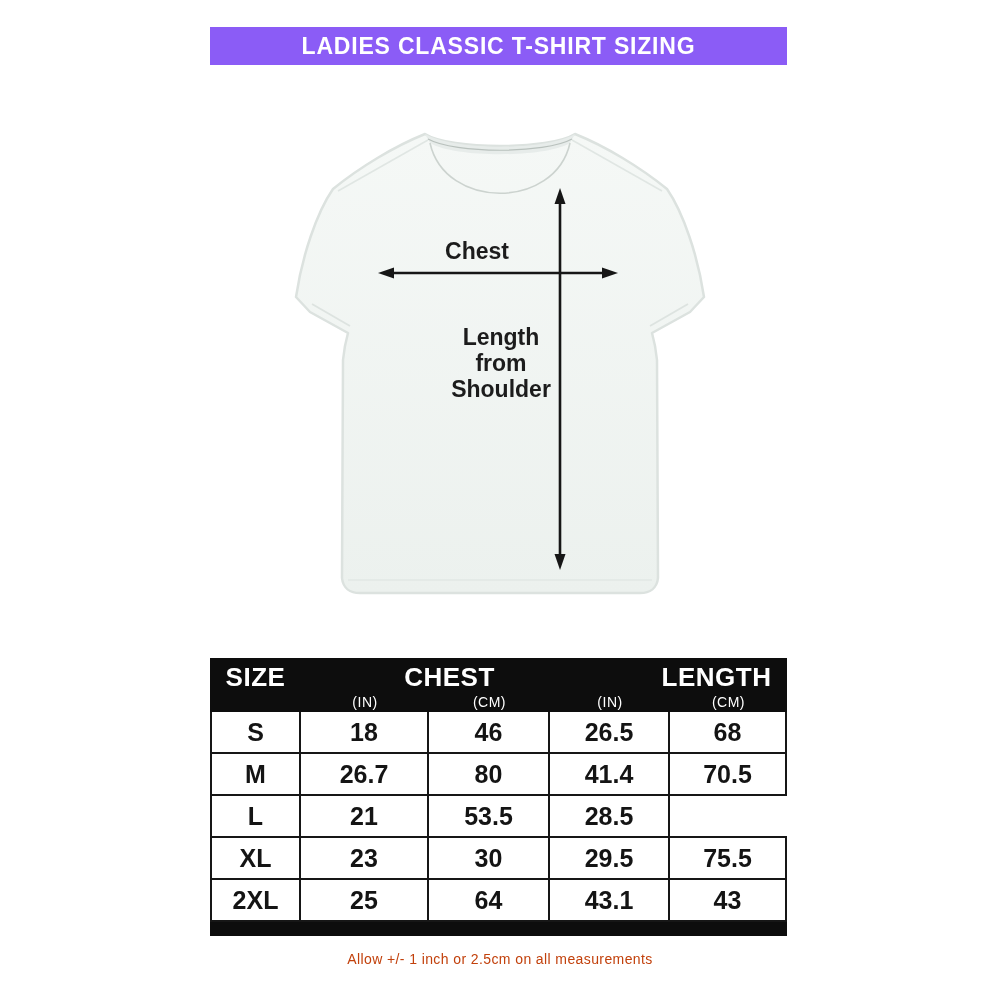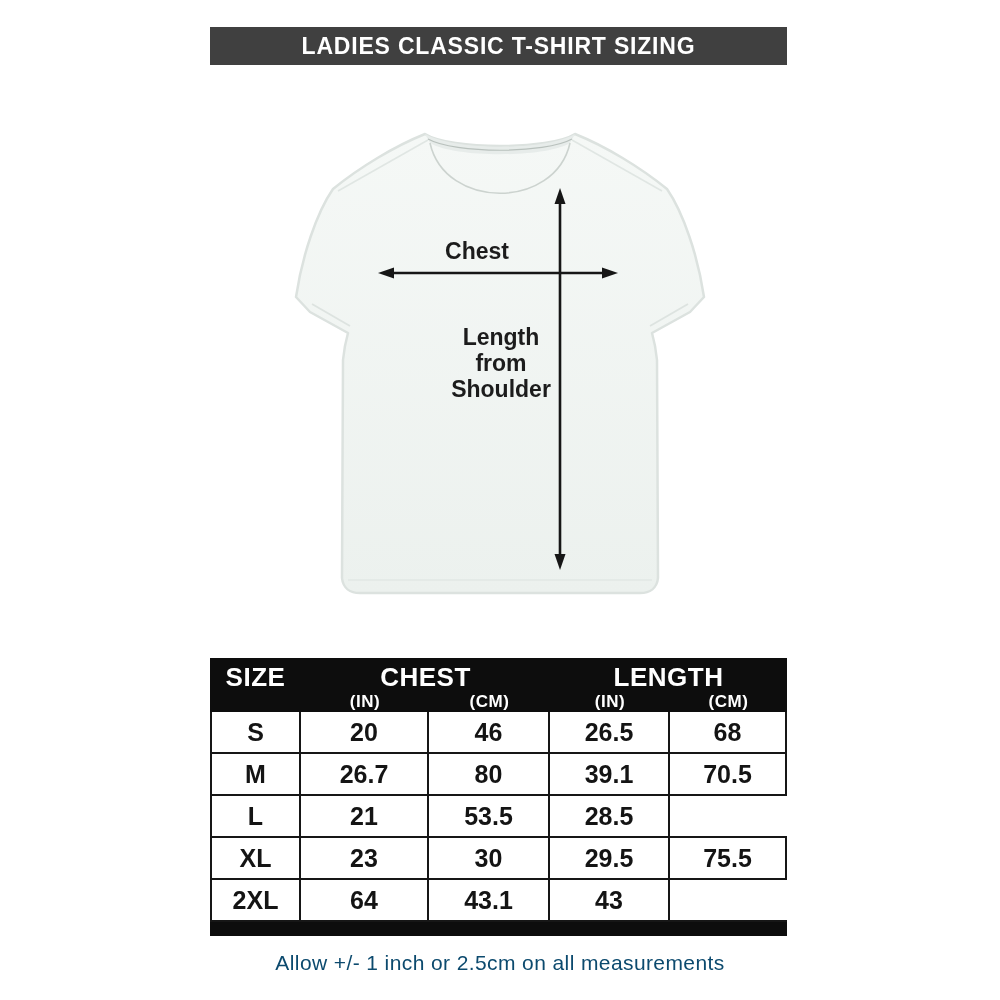--- a/index.html
+++ b/index.html
@@ -6,21 +6,21 @@
   html,body { background:#ffffff; }
   body { font-family:"Liberation Sans", sans-serif; }
   .canvas {
     position:relative; width:1000px; height:1000px; background:#ffffff;
     overflow:hidden; margin:0 auto;
   }
 
   
   .title-bar {
     position:absolute; left:210px; top:27px; width:577px; height:38px;
-    background:#404040; color:#ffffff; display:flex; align-items:center;
+    background:#8b5cf6; color:#ffffff; display:flex; align-items:center;
     justify-content:center; font-size:23px; font-weight:bold;
     letter-spacing:0.8px;
   }
 
   
   .diagram-svg { position:absolute; left:0; top:0; width:1000px; height:1000px; }
 
   
   .chest-label {
     position:absolute; left:377px; top:238px; width:200px; text-align:center;
@@ -29,48 +29,48 @@
   .length-label {
     position:absolute; left:401px; top:324px; width:200px; text-align:center;
     font-size:23px; font-weight:bold; color:#1c1c1c; line-height:26px;
     white-space:pre-line;
   }
 
   
   .size-table { position:absolute; left:210px; top:658px; width:577px; }
   .thead { background:#0d0d0d; color:#ffffff; height:54px; padding-top:4px; }
   .thead-main {
-    display:grid; grid-template-columns:91px 249px 237px; height:30px;
+    display:grid; grid-template-columns:91px 249px 237px; height:30px;gap:24px;
   }
   .thead-main .hcell {
     display:flex; align-items:center; justify-content:center;
     font-size:26px; font-weight:bold; letter-spacing:0.5px;
   }
   .thead-units {
     display:grid; grid-template-columns:91px 128px 121px 120px 117px; height:20px;
   }
   .thead-units .ucell {
     display:flex; align-items:center; justify-content:center;
-    font-size:17px; font-weight:bold; letter-spacing:0.5px;
+    font-size:14px; font-weight:normal; letter-spacing:0.5px;
   }
   .trow {
     display:grid; grid-template-columns:89px 128px 121px 120px 117px;
     height:42px; border-left:2px solid #161616; border-bottom:2px solid #161616;
     background:#ffffff;
   }
   .trow .cell {
     border-right:2px solid #161616; display:flex; align-items:center;
     justify-content:center; font-size:25px; font-weight:bold; color:#141414;
   }
   .tbar { height:14px; background:#0d0d0d; }
 
   
   .footer-note {
     position:absolute; left:0; top:951px; width:1000px; text-align:center;
-    font-size:21px; font-weight:normal; color:#0c4a6e; letter-spacing:0.4px;
+    font-size:14px; font-weight:normal; color:#c2410c; letter-spacing:0.4px;
   }
 </style>
 </head>
 <body>
 
 <div class="canvas">
 
   <div class="title-bar">LADIES CLASSIC T-SHIRT SIZING</div>
 
   <svg class="diagram-svg" viewBox="0 0 1000 1000">
@@ -142,47 +142,48 @@
         <div class="ucell"></div>
         <div class="ucell">(IN)</div>
         <div class="ucell">(CM)</div>
         <div class="ucell">(IN)</div>
         <div class="ucell">(CM)</div>
       </div>
     </div>
 
     <div class="trow">
       <div class="cell">S</div>
-      <div class="cell">20</div>
+      <div class="cell">18</div>
       <div class="cell">46</div>
       <div class="cell">26.5</div>
       <div class="cell">68</div>
     </div>
     <div class="trow">
       <div class="cell">M</div>
       <div class="cell">26.7</div>
       <div class="cell">80</div>
-      <div class="cell">39.1</div>
+      <div class="cell">41.4</div>
       <div class="cell">70.5</div>
     </div>
     <div class="trow">
       <div class="cell">L</div>
       <div class="cell">21</div>
       <div class="cell">53.5</div>
       <div class="cell">28.5</div>
     </div>
     <div class="trow">
       <div class="cell">XL</div>
       <div class="cell">23</div>
       <div class="cell">30</div>
       <div class="cell">29.5</div>
       <div class="cell">75.5</div>
     </div>
     <div class="trow">
       <div class="cell">2XL</div>
+      <div class="cell">25</div>
       <div class="cell">64</div>
       <div class="cell">43.1</div>
       <div class="cell">43</div>
     </div>
 
     <div class="tbar"></div>
   </div>
 
   <div class="footer-note">Allow +/- 1 inch or 2.5cm on all measurements</div>
 

